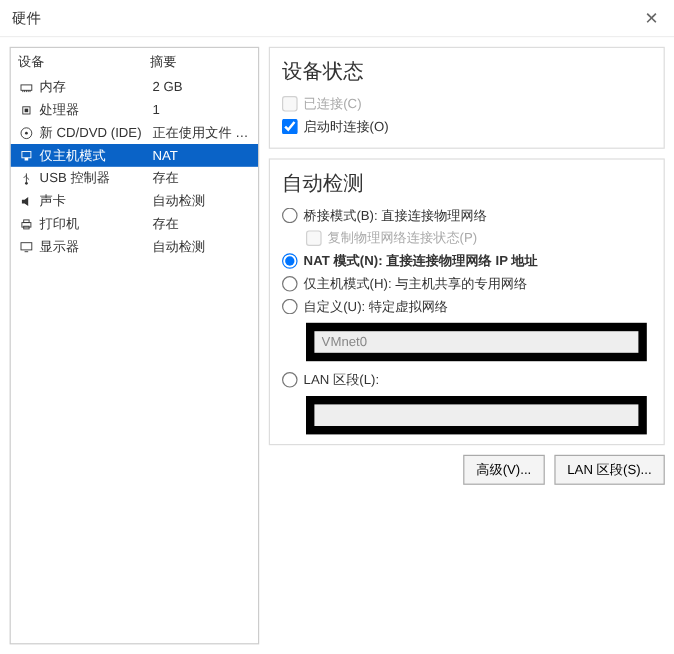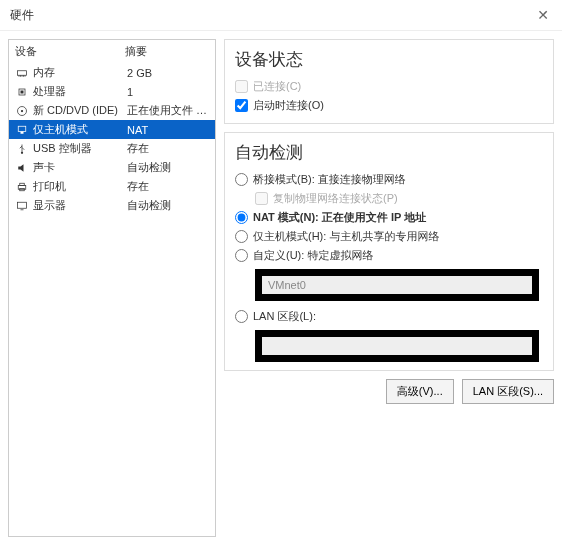--- a/index.html
+++ b/index.html
@@ -148,21 +148,21 @@
         <label class="radio-row">
           <input type="radio" name="net" style="">
           <span class="lbl">桥接模式(B): 直接连接物理网络</span>
         </label>
         <div class="checkbox-row sub-row">
           <input type="checkbox" disabled="" style="">
           <span>复制物理网络连接状态(P)</span>
         </div>
         <label class="radio-row selected">
           <input type="radio" name="net" checked="" style="">
-          <span class="lbl">NAT 模式(N): 正在使用文件 IP 地址</span>
+          <span class="lbl">NAT 模式(N): 直接连接物理网络 IP 地址</span>
         </label>
         <label class="radio-row">
           <input type="radio" name="net" style="">
           <span class="lbl">仅主机模式(H): 与主机共享的专用网络</span>
         </label>
         <label class="radio-row">
           <input type="radio" name="net" style="">
           <span class="lbl">自定义(U): 特定虚拟网络</span>
         </label>
         <input class="input-field" disabled="" value="VMnet0" style="">

